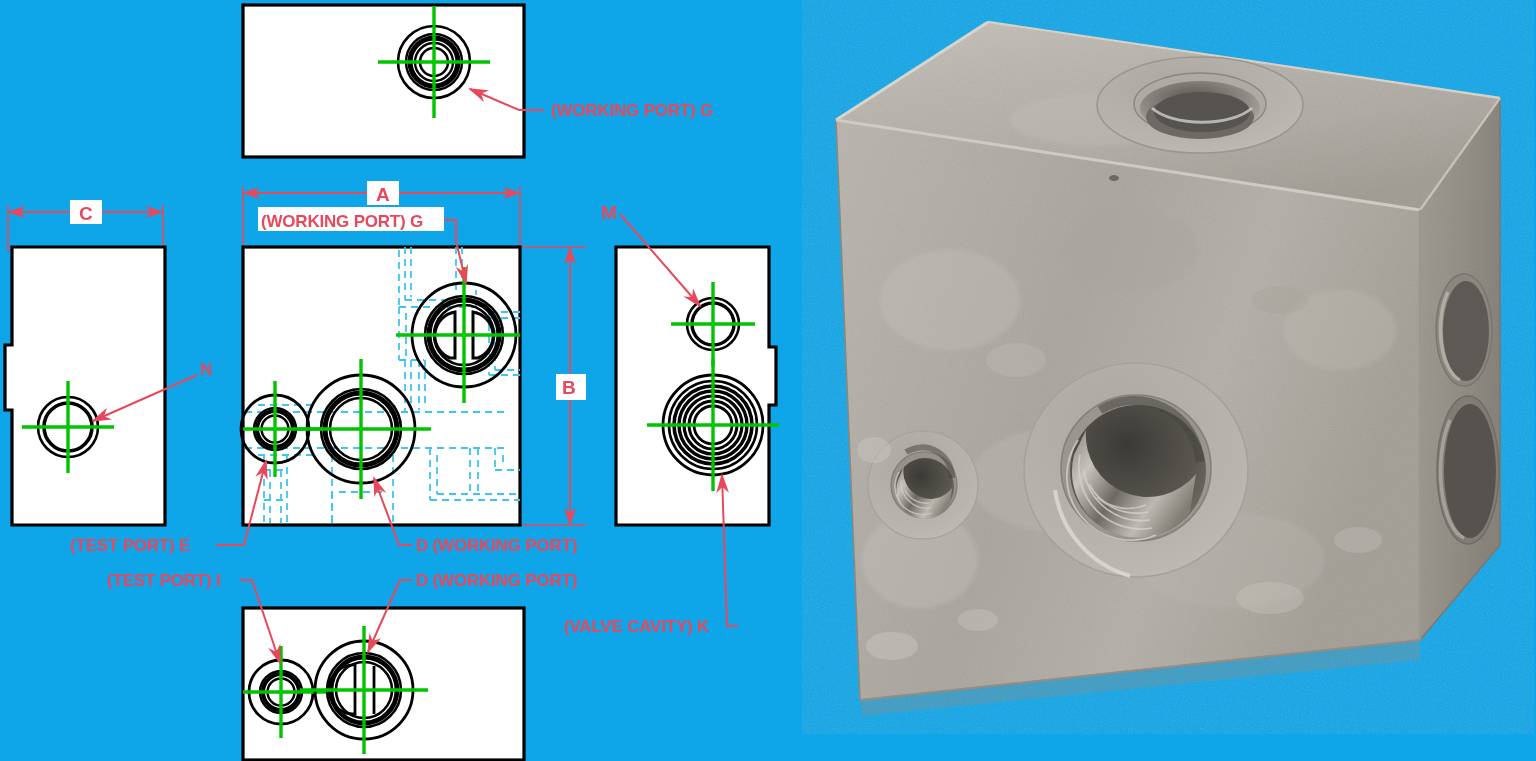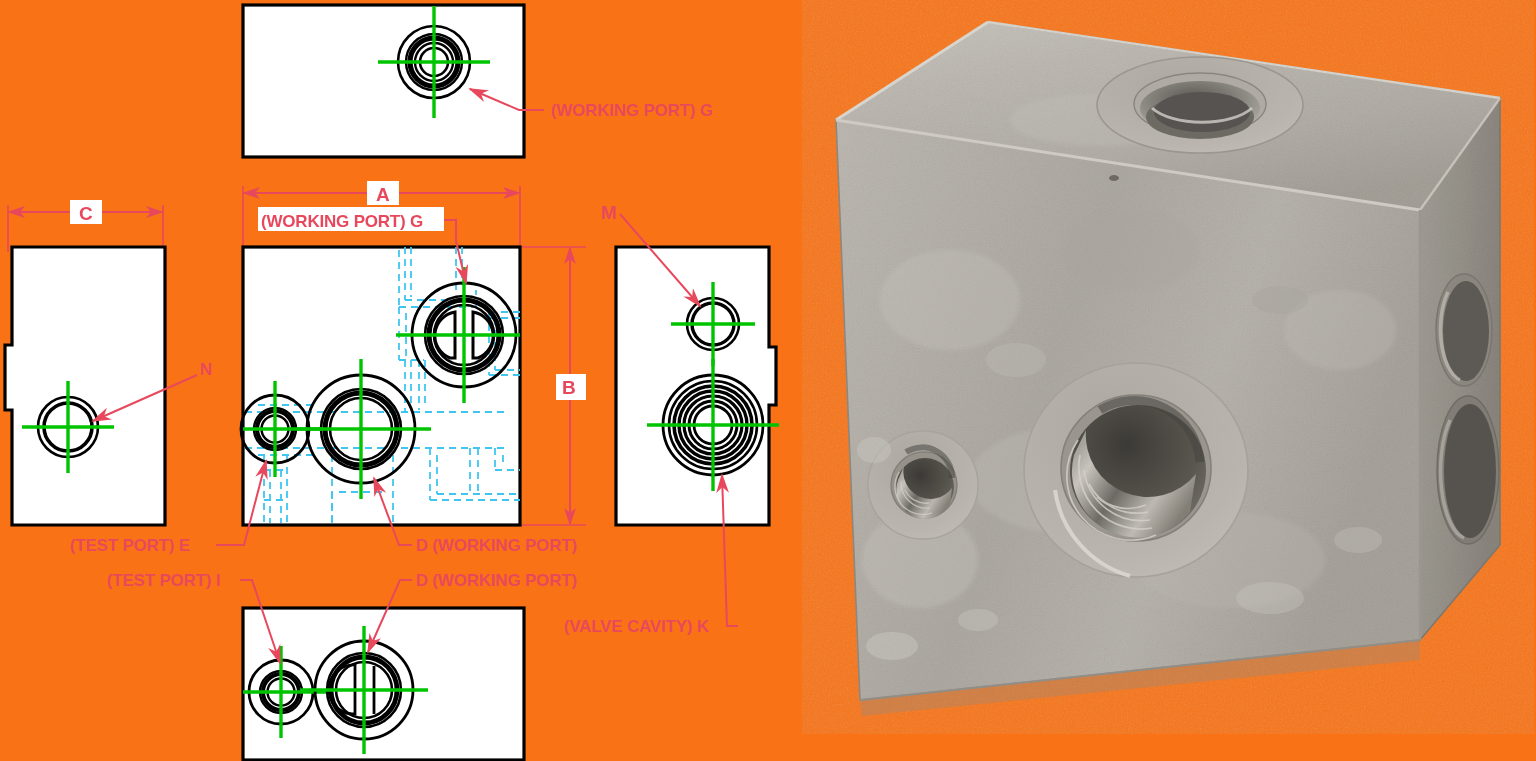--- a/index.html
+++ b/index.html
@@ -9,21 +9,21 @@
     background: #ffffff;
     width: 1536px;
     height: 761px;
     overflow: hidden;
     font-family: "Liberation Sans", sans-serif;
   }
   #root {
     position: relative;
     width: 1536px;
     height: 761px;
-    background: #f97316;
+    background: #0ea5e9;
   }
   #drawing-pane {
     position: absolute;
     left: 0; top: 0;
     width: 800px;
     height: 761px;
   }
   #photo-pane {
     position: absolute;
     left: 800px; top: 0;

